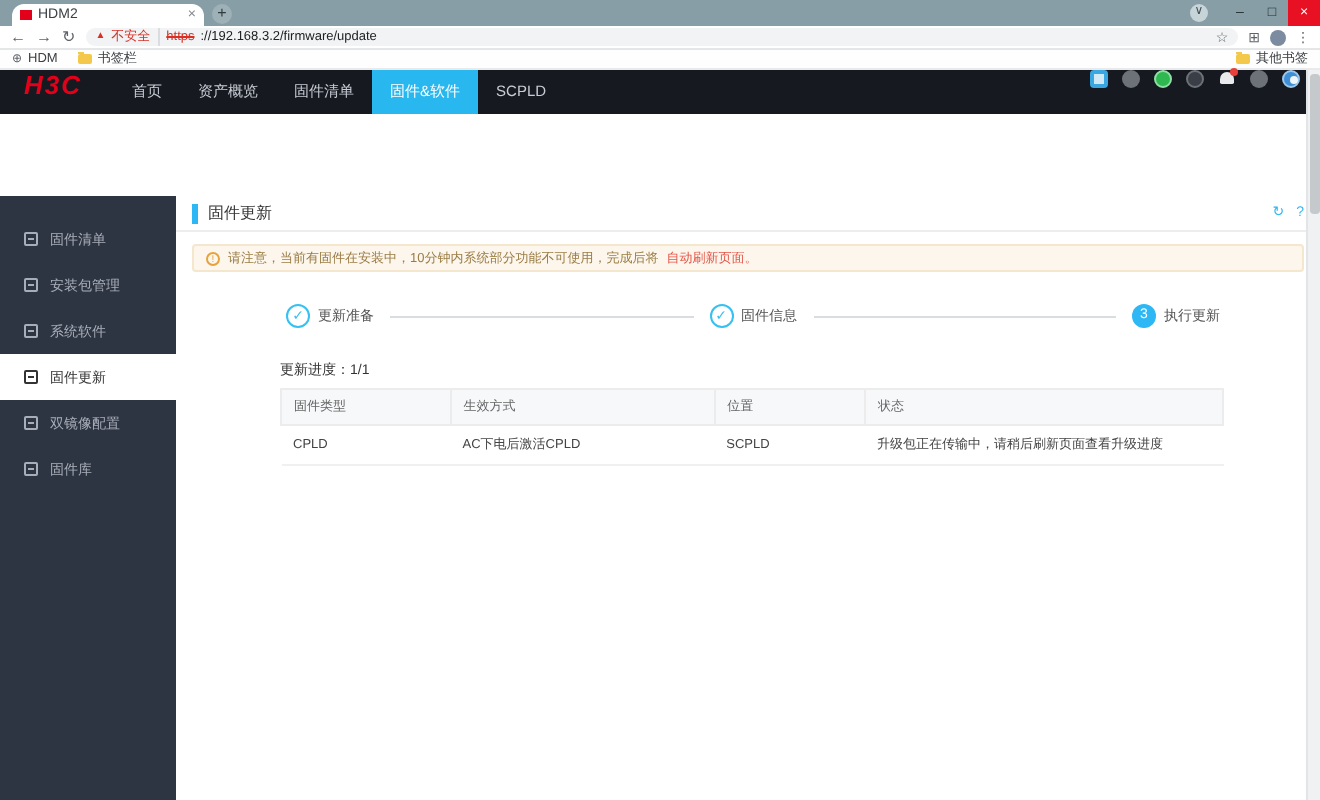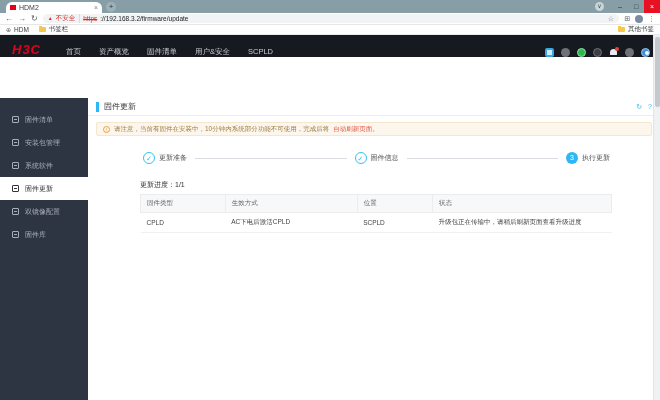--- a/index.html
+++ b/index.html
@@ -36,24 +36,24 @@
 
   .bookmarks { height:10px; background:#fefefe; border-bottom:1px solid #e8eaec; display:flex;
                align-items:center; padding:0 6px; gap:10px; font-size:6.5px; color:#3c4043; }
   .bm { display:flex; align-items:center; gap:3px; }
   .bm-globe { color:#5f6368; font-size:6px; line-height:1; }
   .bm-folder { width:7px; height:5px; background:#f4c84a; border-radius:1px; position:relative; flex:none; }
   .bm-folder::before { content:""; position:absolute; top:-1px; left:0; width:3px; height:1px; background:#f4c84a; }
   .bm-right { margin-left:auto; }
 
   
-  .nav { height:22px; background:#171920; display:flex; align-items:flex-end; }
+  .nav { height:22px; background:#171920; display:flex; align-items:flex-start; }
   .logo { color:#e2001a; font-weight:bold; font-size:13px; font-style:italic; letter-spacing:1px;
           margin:0 16px 0 12px; }
-  .nav-item { font-size:7.5px; color:#c7ccd4; padding:16px 9px; height:22px; line-height:22px; white-space:nowrap; }
+  .nav-item { font-size:7.5px; color:#c7ccd4; padding:0 9px; height:22px; line-height:22px; white-space:nowrap; }
   .nav-item.active { background:#29b7ef; color:#fff; }
   .nav-right { margin-left:auto; display:flex; align-items:center; gap:7px; margin-right:10px; }
   .nico { width:9px; height:9px; border-radius:50%; position:relative; }
   .nico.clip { border-radius:2px; background:#3aa7e0; }
   .nico.clip::before { content:""; position:absolute; left:2px; top:2px; width:5px; height:5px; background:#cfe9f7; }
   .nico.gray { background:#6d7278; }
   .nico.green { background:#2eb84f; border:1px solid #8fe0a4; }
   .nico.dark { background:#3a3f47; border:1px solid #6d7278; }
   .nico.bell { background:transparent; }
   .bell-body { position:absolute; left:1px; top:1px; width:7px; height:6px; background:#e8eaee;
@@ -157,21 +157,21 @@
     <span class="bm-folder"></span>
     <span>其他书签</span>
   </span>
 </div>
 
 <div class="nav">
   <span class="logo">H3C</span>
   <span class="nav-item">首页</span>
   <span class="nav-item">资产概览</span>
   <span class="nav-item">固件清单</span>
-  <span class="nav-item">用户&amp;安全</span>
+  <span class="nav-item active">固件&amp;软件</span>
   <span class="nav-item">SCPLD</span>
   <span class="nav-right">
     <span class="nico clip"></span>
     <span class="nico gray"></span>
     <span class="nico green"></span>
     <span class="nico dark"></span>
     <span class="nico bell">
       <span class="bell-body"></span>
       <span class="bell-dot"></span>
     </span>

